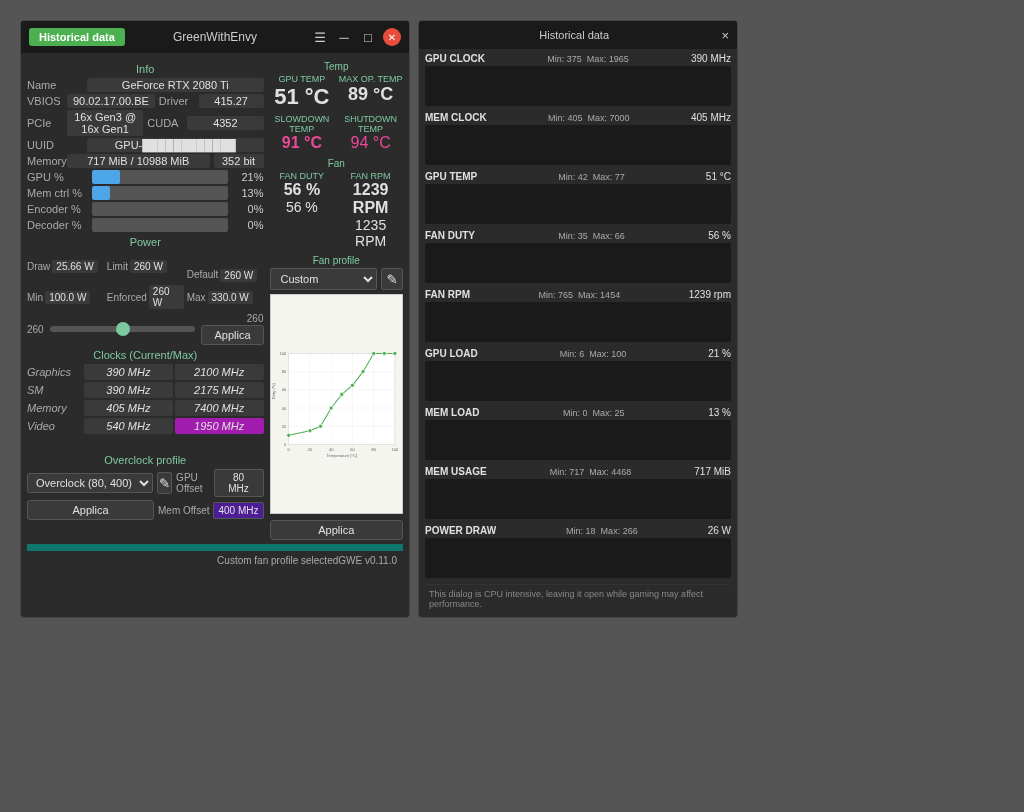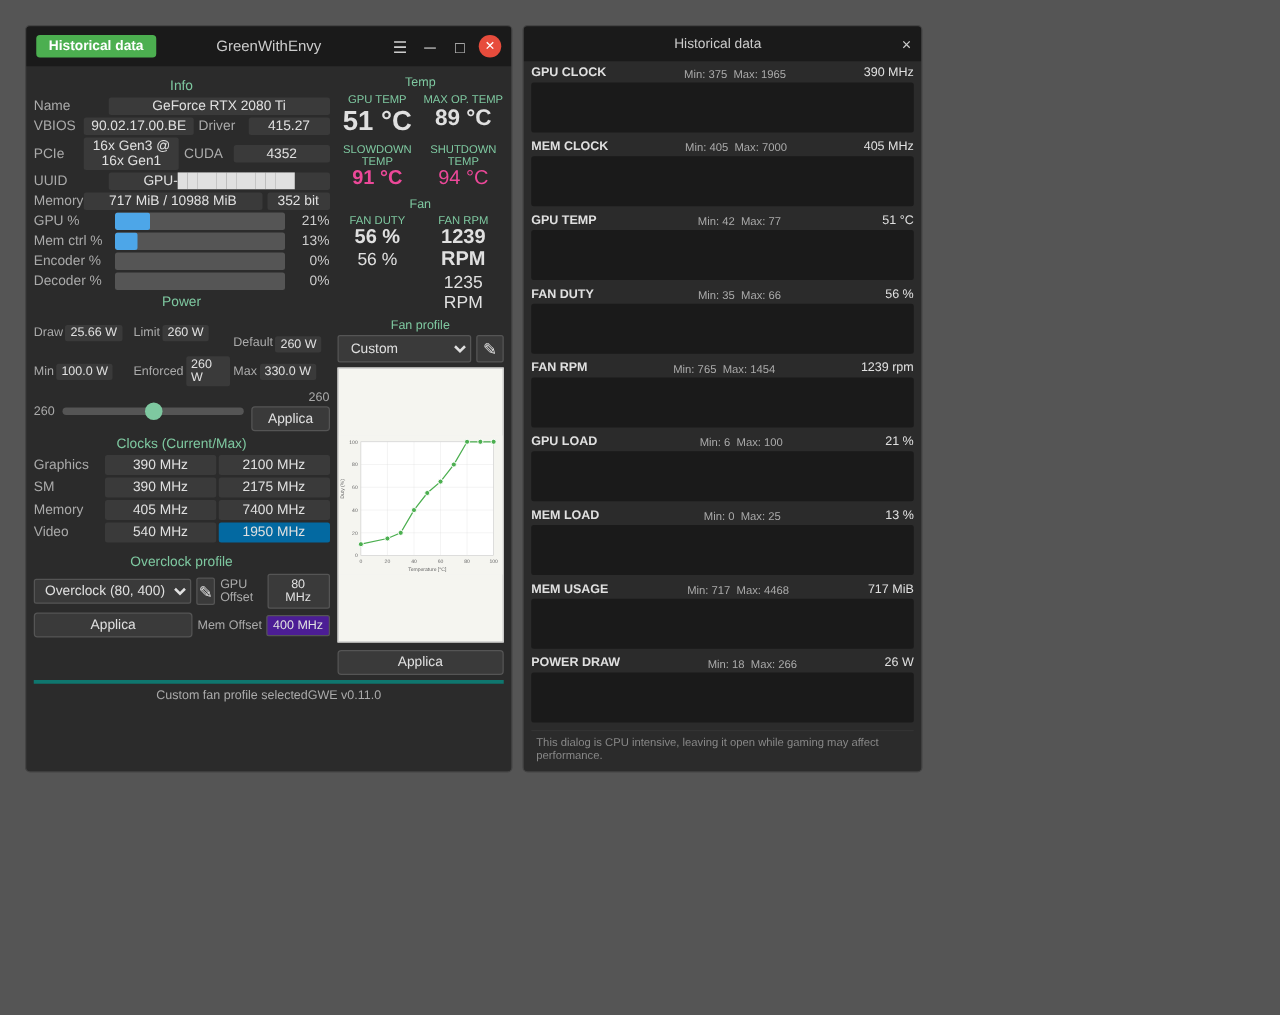--- a/index.html
+++ b/index.html
@@ -206,25 +206,25 @@
       height: 22px;
       display: flex;
       align-items: center;
       justify-content: center;
       border-radius: 2px;
       cursor: pointer;
     }
 
     .status-bar {
       display: flex;
-      justify-content: center;
+      justify-content: flex-end;
       padding: 4px 6px;
       color: #aaa;
       font-size: 10px;
-      border-top: 3px solid #0f766e;
+      border-top: 7px solid #0f766e;
       margin-top: 4px;
     }
 
     .fan-profile-select {
       flex: 1;
       background: #3a3a3a;
       border: 1px solid #555;
       color: #e0e0e0;
       padding: 3px 6px;
       border-radius: 2px;
@@ -464,36 +464,36 @@
           <div style="flex:1;position:relative;height:6px;background:#555;border-radius:3px;">
             <div style="position:absolute;width:14px;height:14px;background:#7ec8a0;border-radius:50%;top:-4px;left:50%;transform:translateX(-50%);"></div>
           </div>
           <div style="display:flex;flex-direction:column;align-items:flex-end;gap:1px;">
             <span style="color:#aaa;font-size:10px;">260</span>
             <button class="apply-btn">Applica</button>
           </div>
         </div>
 
         <div class="section-header">Clocks (Current/Max)</div>
-        <div style="display:grid;grid-template-columns:55px 1fr 1fr;gap:2px;align-items:center;margin-bottom:10px;">
+        <div style="display:grid;grid-template-columns:55px 1fr 1fr;gap:2px;align-items:center;margin-bottom:20px;font-style:italic;">
           <span style="color:#aaa;">Graphics</span>
           <span style="background:#3a3a3a;padding:2px 4px;border-radius:2px;text-align:center;color:#e0e0e0;">390 MHz</span>
           <span style="background:#3a3a3a;padding:2px 4px;border-radius:2px;text-align:center;color:#e0e0e0;">2100 MHz</span>
 
           <span style="color:#aaa;">SM</span>
           <span style="background:#3a3a3a;padding:2px 4px;border-radius:2px;text-align:center;color:#e0e0e0;">390 MHz</span>
           <span style="background:#3a3a3a;padding:2px 4px;border-radius:2px;text-align:center;color:#e0e0e0;">2175 MHz</span>
 
           <span style="color:#aaa;">Memory</span>
           <span style="background:#3a3a3a;padding:2px 4px;border-radius:2px;text-align:center;color:#e0e0e0;">405 MHz</span>
           <span style="background:#3a3a3a;padding:2px 4px;border-radius:2px;text-align:center;color:#e0e0e0;">7400 MHz</span>
 
           <span style="color:#aaa;">Video</span>
           <span style="background:#3a3a3a;padding:2px 4px;border-radius:2px;text-align:center;color:#e0e0e0;">540 MHz</span>
-          <span style="background:#0369a1;padding:2px 4px;border-radius:2px;text-align:center;color:#e0e0e0;">1950 MHz</span>
+          <span style="background:#a21caf;padding:2px 4px;border-radius:2px;text-align:center;color:#e0e0e0;">1950 MHz</span>
         </div>
 
         <div class="section-header">Overclock profile</div>
         <div style="display:flex;align-items:center;gap:4px;margin-bottom:3px;">
           <select class="overclock-select">
             <option>Overclock (80, 400)</option>
           </select>
           <button class="icon-btn">✎</button>
           <span style="color:#aaa;font-size:10px;">GPU Offset</span>
           <span style="background:#3a3a3a;border:1px solid #555;padding:2px 12px;border-radius:2px;color:#e0e0e0;min-width:50px;text-align:center;font-size:10px;">80 MHz</span>

